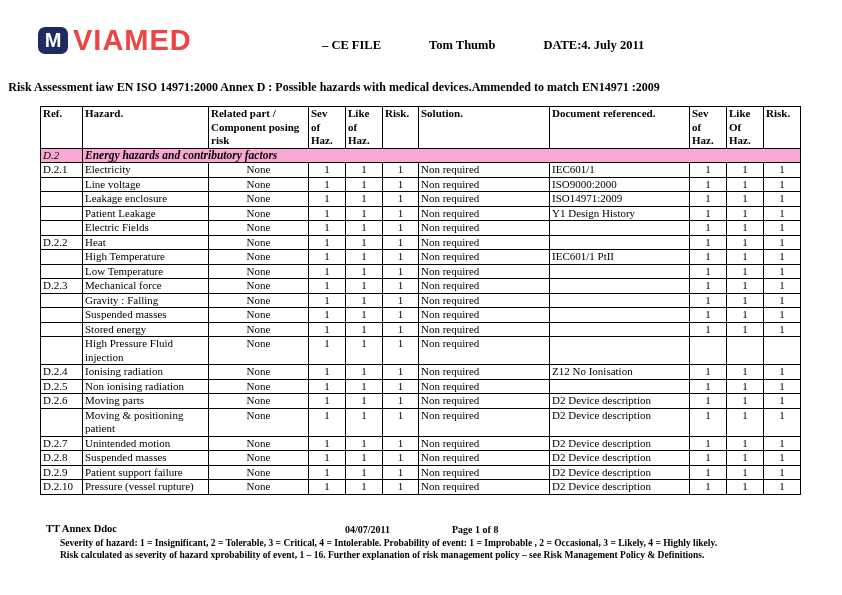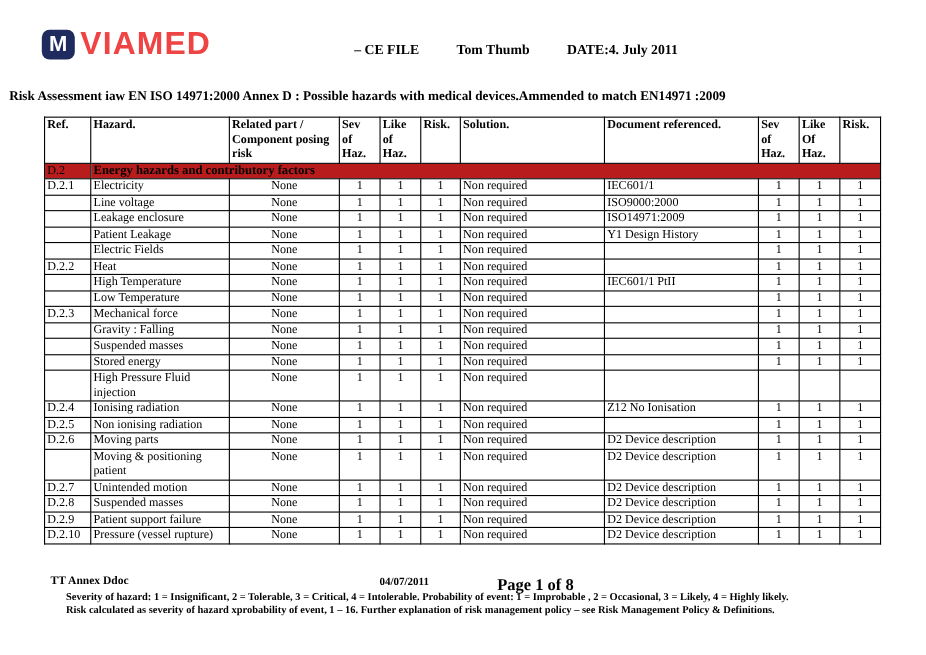--- a/index.html
+++ b/index.html
@@ -19,48 +19,48 @@
     display:flex; align-items:center; justify-content:center;
   }
   .logo-text {
     font-family:"Liberation Sans", sans-serif; font-weight:bold;
     font-size:29px; color:#ef4444; letter-spacing:1px; line-height:1;
   }
 
   
   .doc-header {
     position:absolute; top:38px; left:322px;
-    font-weight:bold; font-size:12.5px; display:flex; gap:34px; white-space:nowrap;
+    font-weight:bold; font-size:12.5px; display:flex; gap:48px; white-space:nowrap;
   }
 
   
   .doc-title {
     position:absolute; top:80px; left:0; width:668px; text-align:center;
     font-weight:bold; font-size:12px; 
   }
 
   
   .tbl-wrap { position:absolute; top:106px; left:40px;border-radius:21px; }
   table { border-collapse:collapse; table-layout:fixed; width:760px; font-size:11px; }
   th, td {
     border:1px solid #000; padding:0 2px; vertical-align:top;
     line-height:13.5px; overflow:hidden; word-wrap:break-word;
   }
   th { font-weight:bold; text-align:left; white-space:pre-line; }
   th.th-left { text-align:left; }
   td.c-center { text-align:center; }
   td.c-ref, td.c-hazard, td.c-solution, td.c-document { text-align:left; }
-  tr.section-row td { background:#b91c1c; }
+  tr.section-row td { background:#f9a8d4;font-style:italic; }
   tr.section-row .section-label { font-weight:bold; font-size:11.5px;margin-top:40px; }
 
   
   .footer-line { position:absolute; top:523px; left:0; width:842px; font-size:10.5px; font-weight:bold; }
   .footer-docref { position:absolute; left:46px; top:0;font-family:Liberation Serif, serif; }
   .footer-date   { position:absolute; left:345px; top:1px; font-size:10px; }
-  .footer-page   { position:absolute; left:452px; top:1px; font-size:15px; }
+  .footer-page   { position:absolute; left:452px; top:1px; font-size:10px; }
   .notes {
     position:absolute; top:537px; left:60px; width:724px;
     font-size:9.5px; font-weight:bold; line-height:12px;
   }
 </style>
 </head>
 <body>
 
 <div class="page">
 

